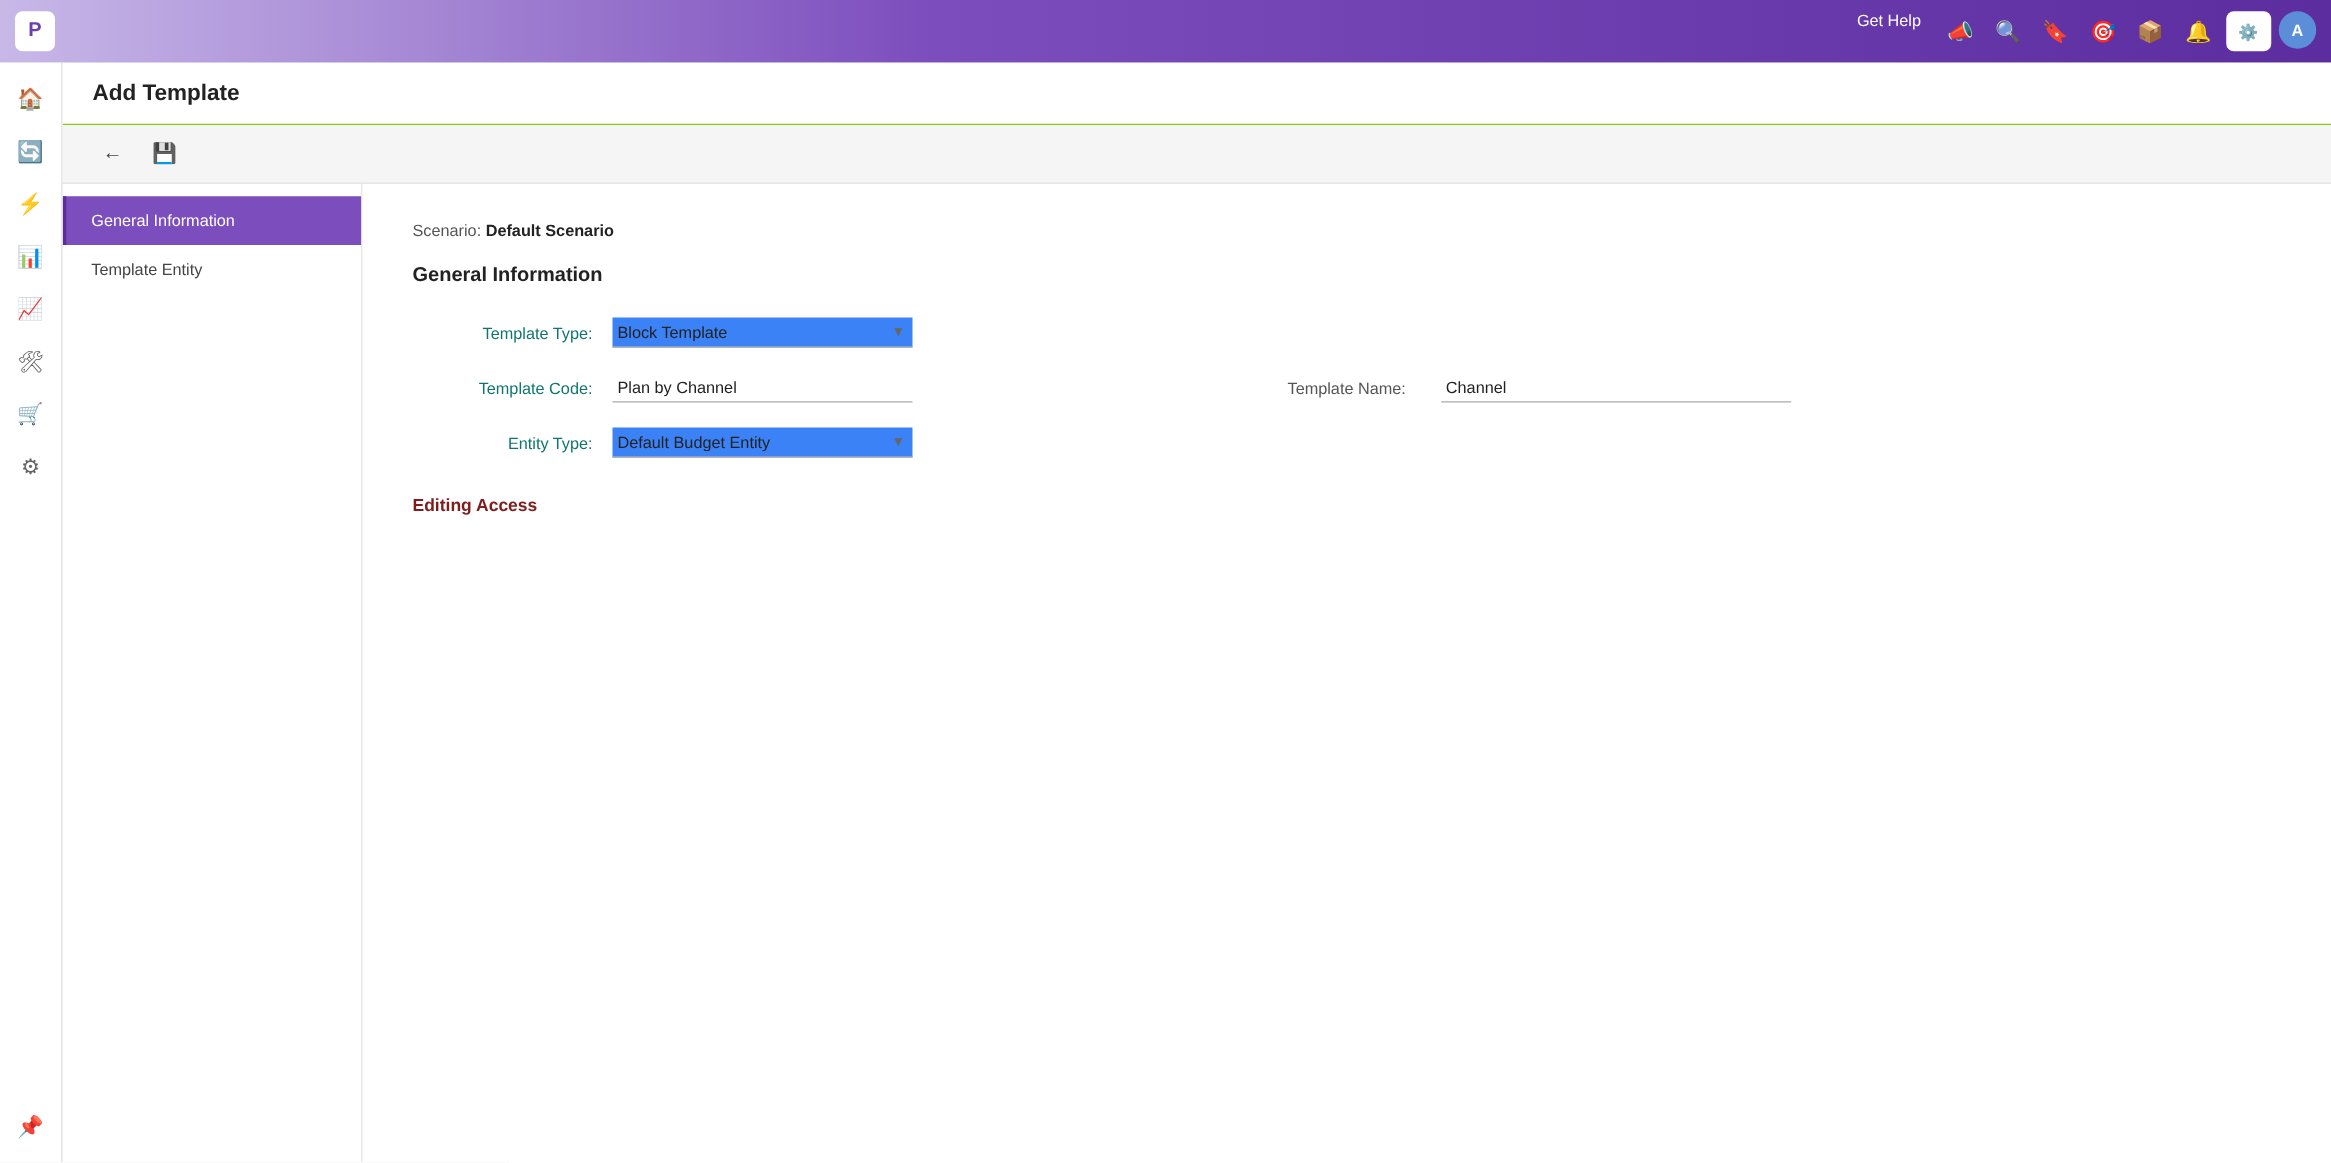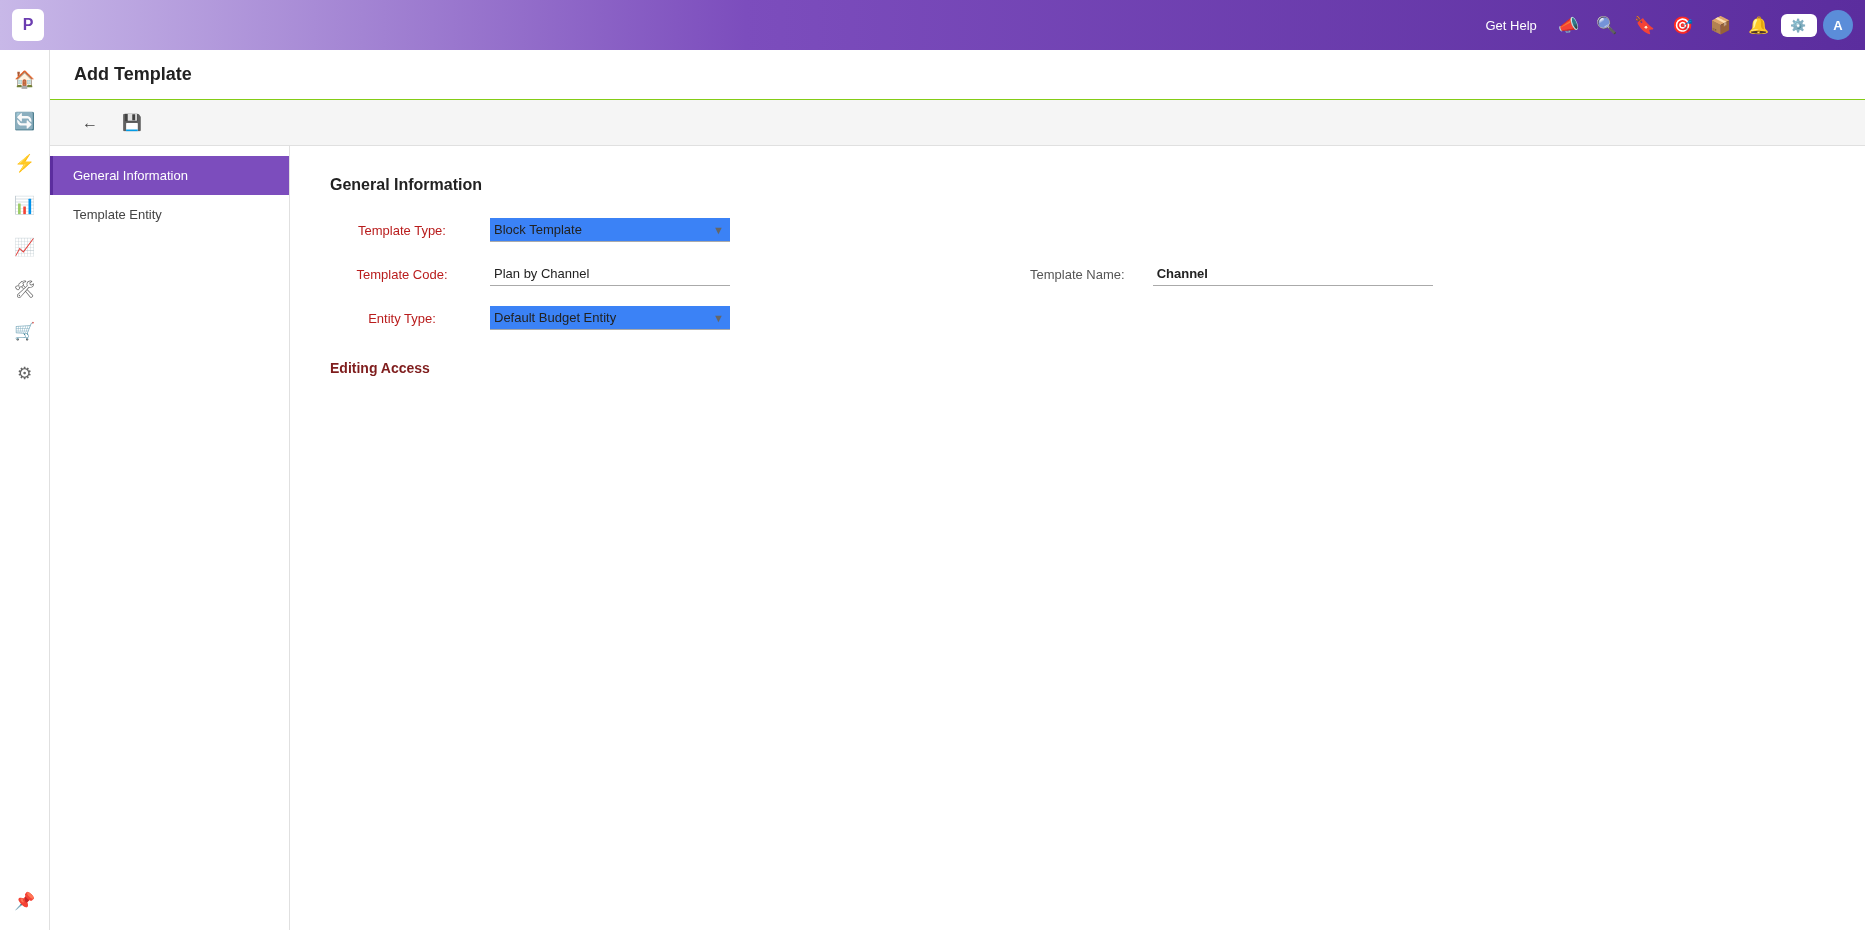--- a/index.html
+++ b/index.html
@@ -8,21 +8,21 @@
     
     .navbar {
       display: flex; align-items: center; height: 50px;
       background: linear-gradient(90deg, #c8b8e8 0%, #7c4dbd 40%, #5b2d9e 100%);
       padding: 0 12px; justify-content: space-between; flex-shrink: 0;
     }
     .navbar-logo {
       width: 32px; height: 32px; background: white; border-radius: 6px;
       display: flex; align-items: center; justify-content: center; color: #6b3db0; font-weight: bold; font-size: 16px;
     }
-    .navbar-right { display: flex; align-items: center; gap: 6px; }
+    .navbar-right { display: flex; gap: 6px; }
     .navbar-get-help { color: white; font-size: 13px; font-weight: 500; margin-right: 10px; cursor: pointer; }
     .navbar-icon { color: white; font-size: 17px; width: 32px; height: 32px; display: flex; align-items: center; justify-content: center; cursor: pointer; border-radius: 4px; }
     .navbar-device-btn {
       background: white; border: none; border-radius: 6px; padding: 4px 10px;
       display: flex; align-items: center; gap: 6px; cursor: pointer; color: #5b2d9e; font-weight: 600; font-size: 13px;
     }
     .navbar-avatar {
       width: 30px; height: 30px; border-radius: 50%; background: #5b8dd9;
       display: flex; align-items: center; justify-content: center; color: white; font-weight: bold; font-size: 13px; cursor: pointer;
     }
@@ -88,21 +88,21 @@
     .section-title {
       font-size: 16px; font-weight: 600; color: #222; margin-bottom: 24px;
     }
 
     
     .form-grid { display: flex; flex-direction: column; gap: 20px; }
     .form-row {
       display: flex; align-items: center; gap: 0;
     }
     .form-label {
-      width: 160px; text-align: center; padding-right: 16px; color: #b91c1c;
+      width: 160px; text-align: right; padding-right: 16px; color: #0f766e;
       font-size: 13px; flex-shrink: 0;
     }
     .form-select {
       border: none; border-bottom: 1px solid #aaa; background: #3b82f6;
       padding: 4px 24px 4px 4px; font-size: 13px; color: #222;
       width: 240px; appearance: none; cursor: pointer; outline: none;
       position: relative;
     }
     .select-wrapper { position: relative; display: inline-block; }
     .select-arrow {
@@ -193,20 +193,24 @@
         <div class="nav-item active">
           <span>General Information</span>
         </div>
         <div class="nav-item">
           <span>Template Entity</span>
         </div>
       </div>
 
       <div class="form-area">
 
+        <div class="scenario-label">
+          <span>Scenario:</span>
+          <strong>Default Scenario</strong>
+        </div>
 
         <div class="section-title">General Information</div>
 
         <div class="form-grid">
 
           <div class="form-row">
             <label class="form-label">Template Type:</label>
             <div class="select-wrapper">
               <select class="form-select">
                 <option>Block Template</option>
@@ -216,21 +220,21 @@
             </div>
           </div>
 
           <div class="form-row-split">
             <div class="form-row-left">
               <label class="form-label">Template Code:</label>
               <input class="form-input" type="text" value="Plan by Channel" style="">
             </div>
             <div class="form-row-right">
               <label class="form-label-right">Template Name:</label>
-              <input class="form-input" type="text" value="Channel" style="width: 280px; border-bottom: 1px solid rgb(170, 170, 170); font-weight: bold;">
+              <input class="form-input" type="text" value="Channel" style="width: 280px; border-bottom: 1px solid rgb(170, 170, 170);">
             </div>
           </div>
 
           <div class="form-row">
             <label class="form-label">Entity Type:</label>
             <div class="select-wrapper">
               <select class="form-select">
                 <option>Default Budget Entity</option>
               </select>
               <span class="select-arrow">▼</span>

